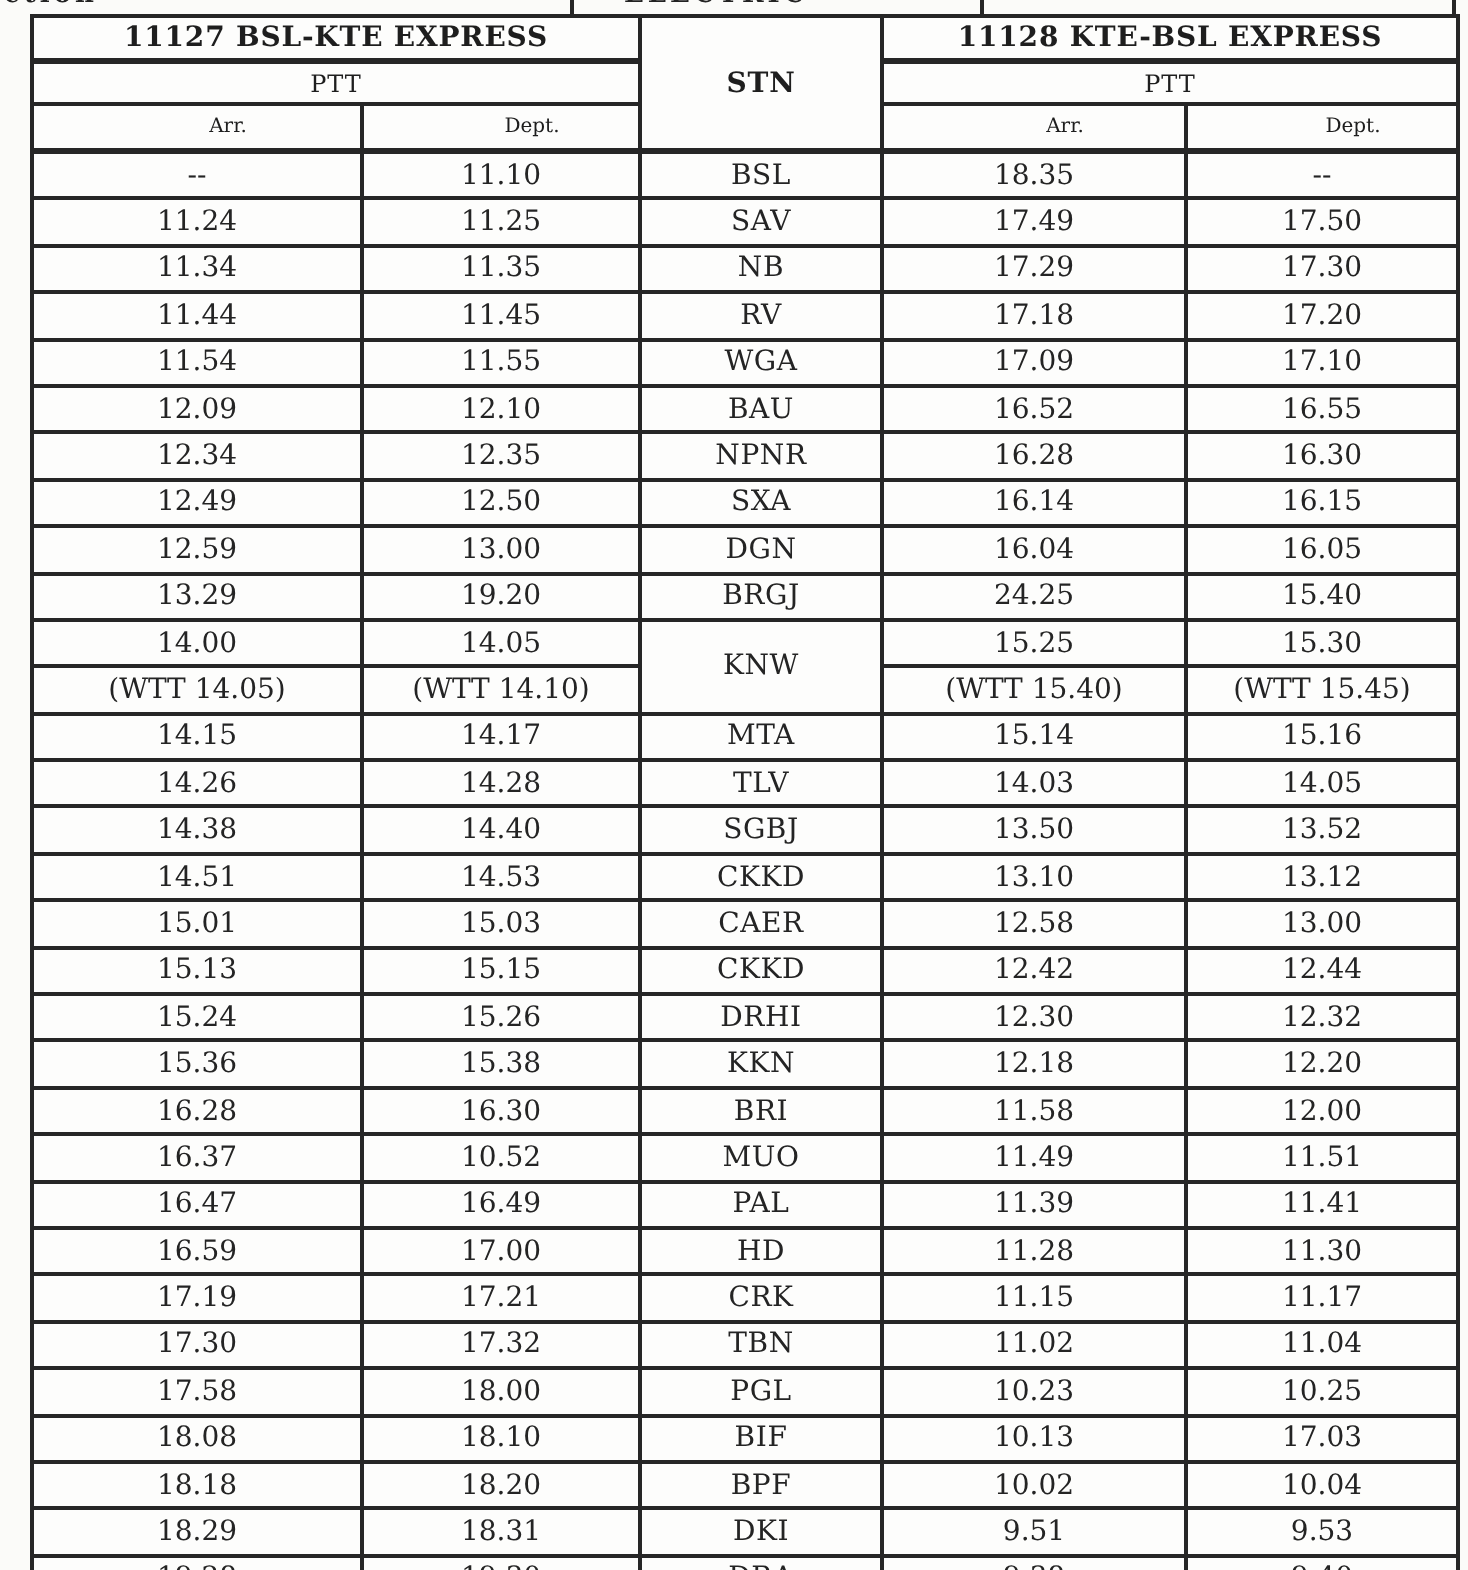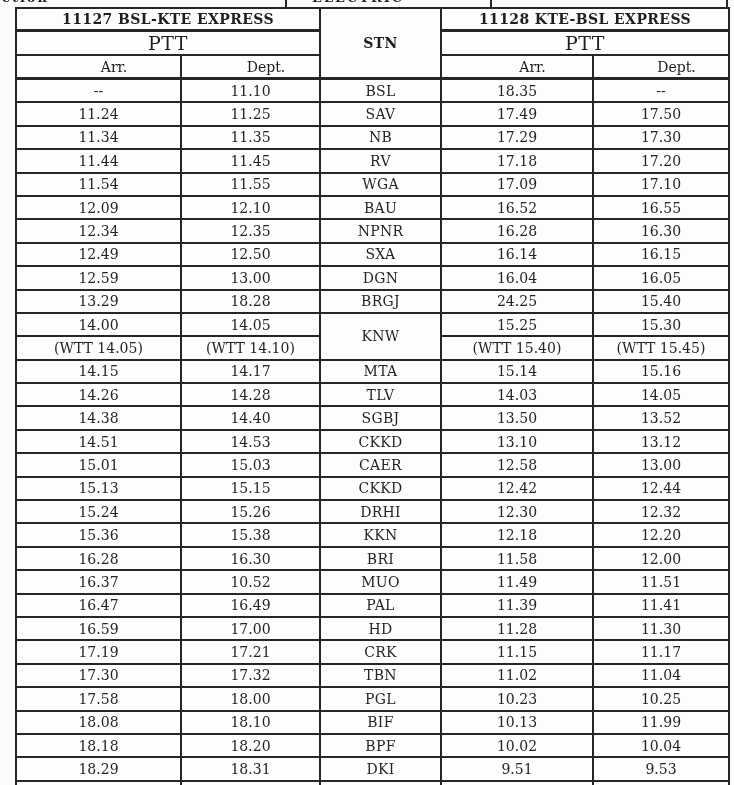--- a/index.html
+++ b/index.html
@@ -32,22 +32,22 @@
     background:#fdfdfc;
   }
   table.tt td, table.tt th{
     border:2px solid #262626;
     text-align:center;vertical-align:middle;
     padding:0;overflow:hidden;white-space:nowrap;
     font-size:14px;font-weight:normal;
   }
   table.tt{border:2px solid #1d1d1d;border-bottom-width:3px;}
   tr.title-row th{height:20px;font-weight:bold;font-size:14px;letter-spacing:.4px;border-bottom-width:3px;}
-  tr.ptt-row th{height:19px;font-size:19px;letter-spacing:.5px;}
-  tr.colhead-row th{height:21px;font-size:14px;border-bottom-width:3px;padding-left:31px;}
+  tr.ptt-row th{height:19px;font-size:12px;letter-spacing:.5px;}
+  tr.colhead-row th{height:21px;font-size:10px;border-bottom-width:3px;padding-left:31px;}
   th.stn-head{
     vertical-align:bottom;font-weight:bold;font-size:15px;letter-spacing:.5px;
     padding-bottom:3px;
     border-radius:21px;
   }
   tbody td{height:21.4px;color:#242424;}
   tbody td[data-name="station-cell"]{letter-spacing:.3px;}
   tr.bold-row td{font-weight:normal;}
 </style>
 </head>
@@ -146,21 +146,21 @@
         </tr>
         <tr data-name="table-row">
           <td data-name="time-cell">12.59</td>
           <td data-name="time-cell">13.00</td>
           <td data-name="station-cell">DGN</td>
           <td data-name="time-cell">16.04</td>
           <td data-name="time-cell">16.05</td>
         </tr>
         <tr data-name="table-row">
           <td data-name="time-cell">13.29</td>
-          <td data-name="time-cell">18.28</td>
+          <td data-name="time-cell">19.20</td>
           <td data-name="station-cell">BRGJ</td>
           <td data-name="time-cell">24.25</td>
           <td data-name="time-cell">15.40</td>
         </tr>
         <tr data-name="table-row">
           <td data-name="time-cell">14.00</td>
           <td data-name="time-cell">14.05</td>
           <td data-name="station-cell" rowspan="2">KNW</td>
           <td data-name="time-cell">15.25</td>
           <td data-name="time-cell">15.30</td>
@@ -274,21 +274,21 @@
           <td data-name="time-cell">18.00</td>
           <td data-name="station-cell">PGL</td>
           <td data-name="time-cell">10.23</td>
           <td data-name="time-cell">10.25</td>
         </tr>
         <tr data-name="table-row">
           <td data-name="time-cell">18.08</td>
           <td data-name="time-cell">18.10</td>
           <td data-name="station-cell">BIF</td>
           <td data-name="time-cell">10.13</td>
-          <td data-name="time-cell">11.99</td>
+          <td data-name="time-cell">17.03</td>
         </tr>
         <tr data-name="table-row">
           <td data-name="time-cell">18.18</td>
           <td data-name="time-cell">18.20</td>
           <td data-name="station-cell">BPF</td>
           <td data-name="time-cell">10.02</td>
           <td data-name="time-cell">10.04</td>
         </tr>
         <tr data-name="table-row">
           <td data-name="time-cell">18.29</td>

